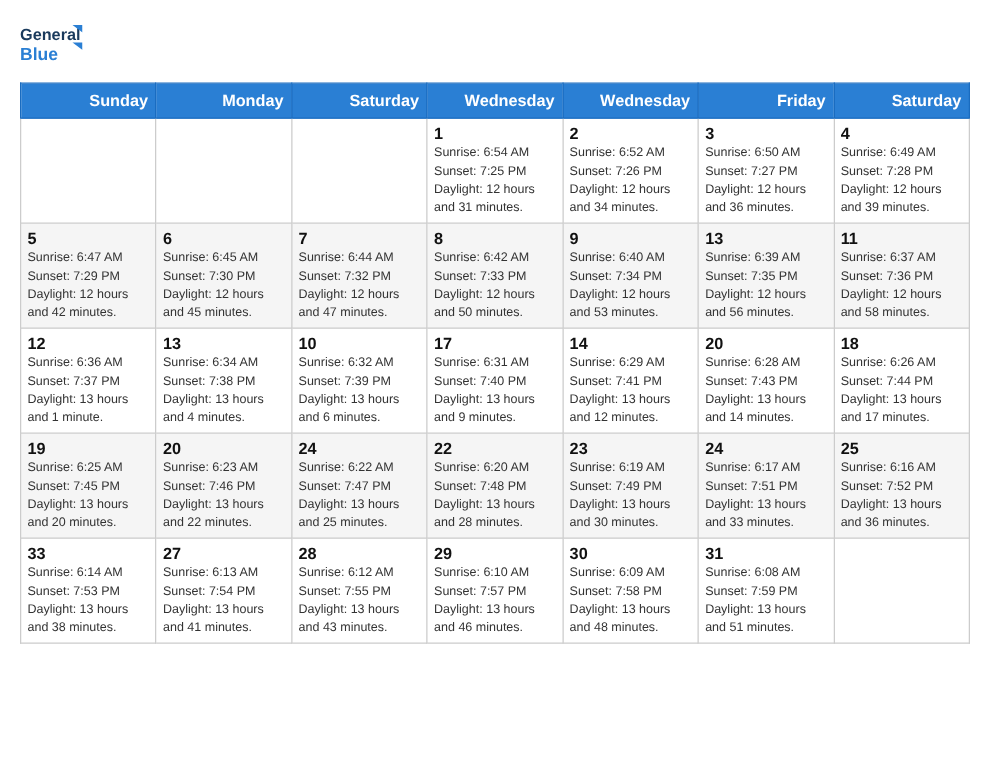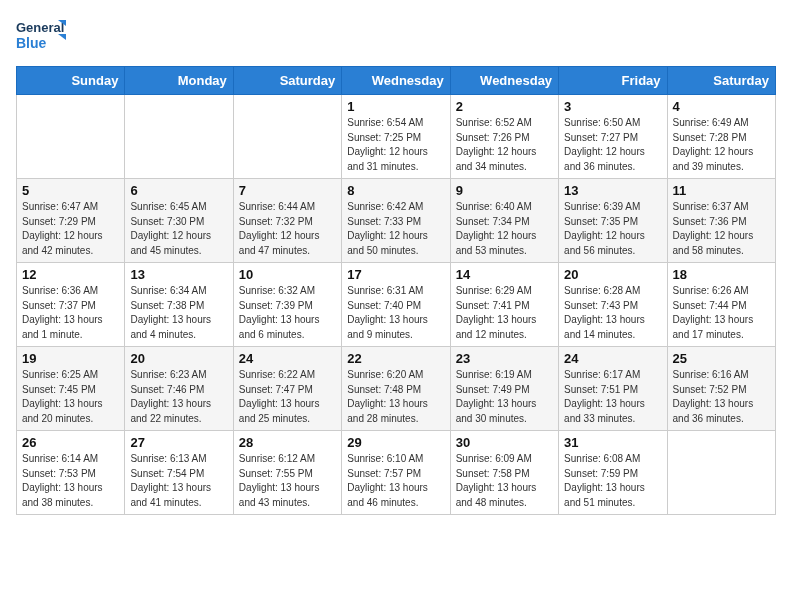--- a/index.html
+++ b/index.html
@@ -213,21 +213,21 @@
           <span class="day-number">24</span>
           <div class="day-info">Sunrise: 6:17 AM<br>Sunset: 7:51 PM<br>Daylight: 13 hours<br>and 33 minutes.</div>
         </td>
         <td>
           <span class="day-number">25</span>
           <div class="day-info">Sunrise: 6:16 AM<br>Sunset: 7:52 PM<br>Daylight: 13 hours<br>and 36 minutes.</div>
         </td>
       </tr>
       <tr>
         <td>
-          <span class="day-number">26</span>
+          <span class="day-number">33</span>
           <div class="day-info">Sunrise: 6:14 AM<br>Sunset: 7:53 PM<br>Daylight: 13 hours<br>and 38 minutes.</div>
         </td>
         <td>
           <span class="day-number">27</span>
           <div class="day-info">Sunrise: 6:13 AM<br>Sunset: 7:54 PM<br>Daylight: 13 hours<br>and 41 minutes.</div>
         </td>
         <td>
           <span class="day-number">28</span>
           <div class="day-info">Sunrise: 6:12 AM<br>Sunset: 7:55 PM<br>Daylight: 13 hours<br>and 43 minutes.</div>
         </td>

